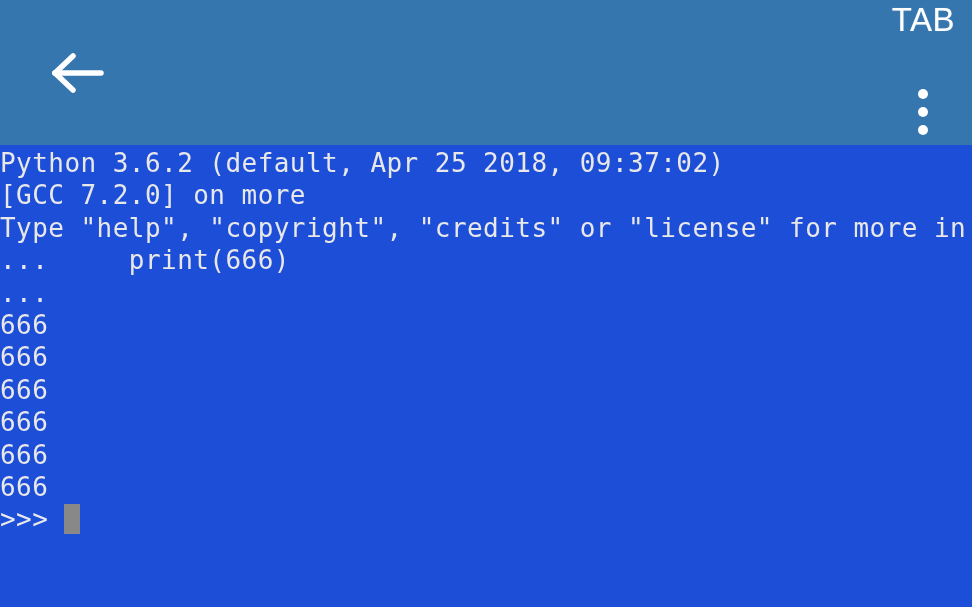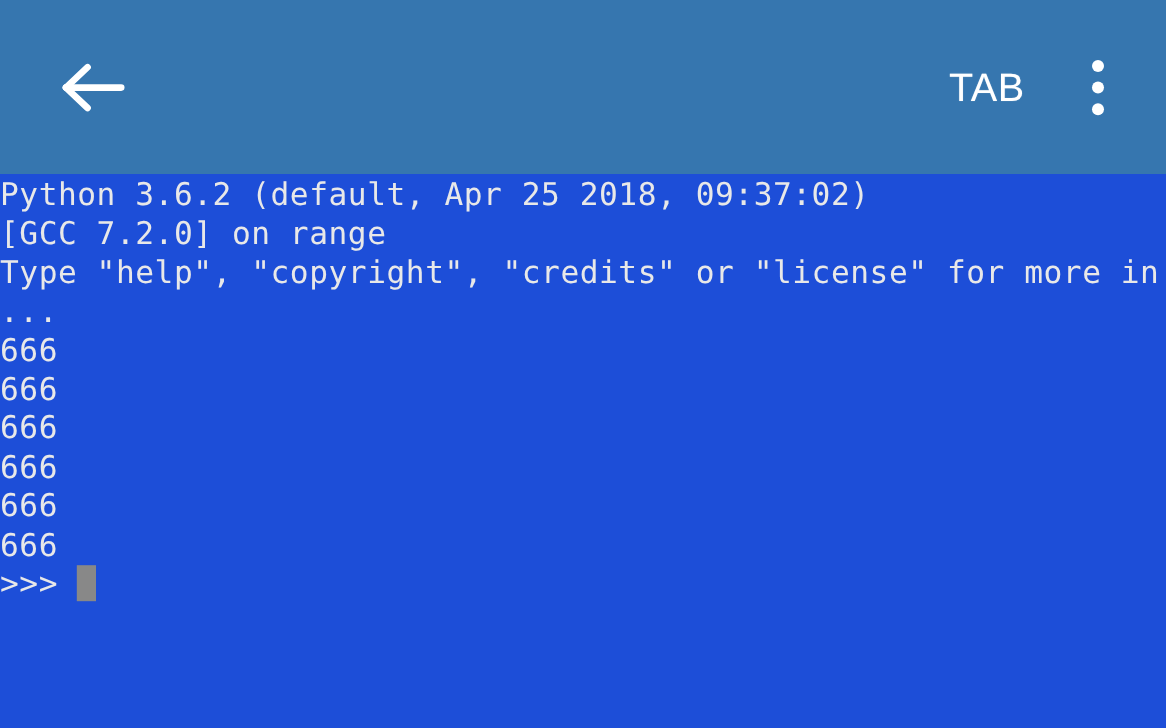--- a/index.html
+++ b/index.html
@@ -40,22 +40,23 @@
     display: flex;
     align-items: center;
     justify-content: center;
     cursor: pointer;
   }
   .back-btn svg { display: block; }
   .appbar-spacer { flex: 1 1 auto; }
   .appbar-right {
     display: flex;
     align-items: center;
-    padding-right: 42px;
+    padding-right: 17px;
     gap: 46px;
+    flex-direction: column;
   }
   .tab-btn {
     color: #ffffff;
     font-size: 33px;
     letter-spacing: 0.5px;
     font-family: "Liberation Sans", sans-serif;
     line-height: 1;
     cursor: pointer;
     white-space: nowrap;
     text-shadow: 0 0 1px rgba(255,255,255,0.35);
@@ -144,22 +145,23 @@
         <span class="dot"></span>
       </div>
     </div>
 
   </div>
 
   <div class="terminal">
     <div class="term-inner">
 
       <div class="term-line first">Python 3.6.2 (default, Apr 25 2018, 09:37:02)</div>
-      <div class="term-line">[GCC 7.2.0] on range</div>
+      <div class="term-line">[GCC 7.2.0] on more</div>
       <div class="term-line">Type "help", "copyright", "credits" or "license" for more in</div>
+      <div class="term-line">...     print(666)</div>
       <div class="term-line">... </div>
       <div class="term-line">666</div>
       <div class="term-line">666</div>
       <div class="term-line">666</div>
       <div class="term-line">666</div>
       <div class="term-line">666</div>
       <div class="term-line">666</div>
 
       <div class="term-line prompt-line"><span>&gt;&gt;&gt; </span><span class="cursor"></span></div>
 

